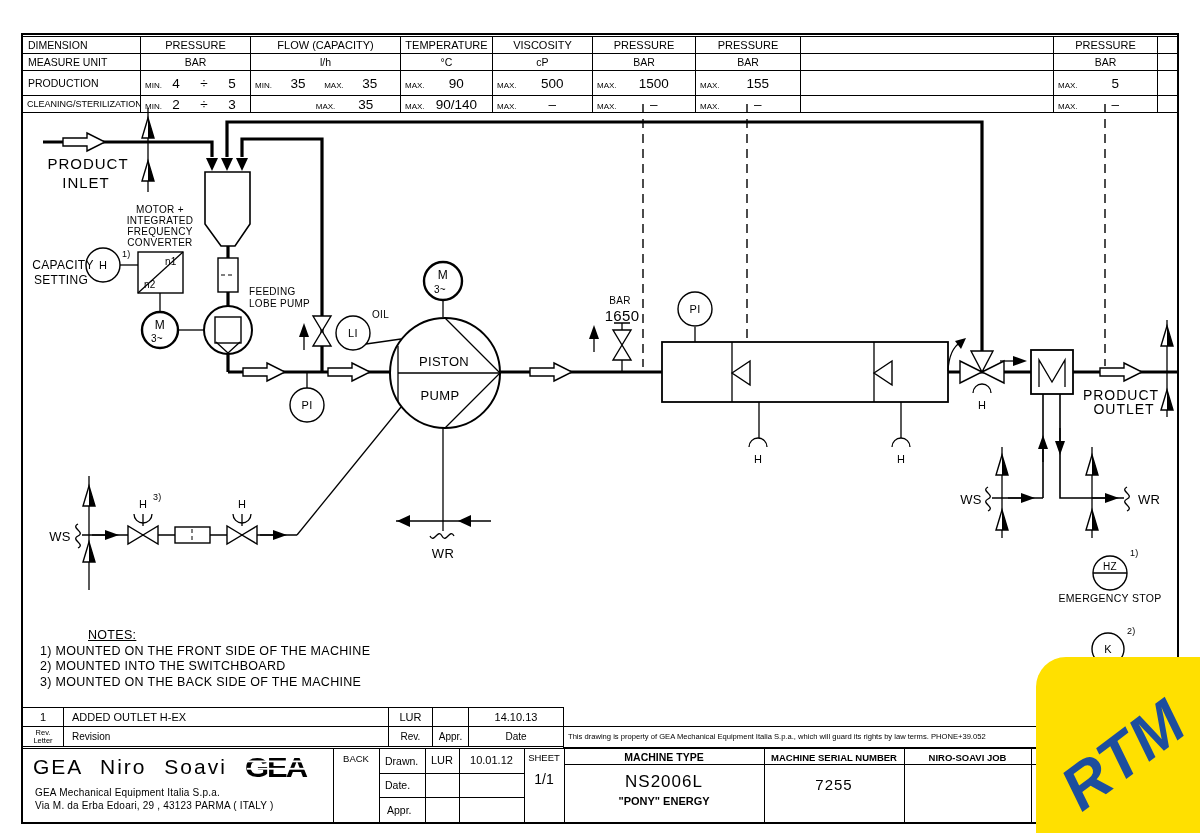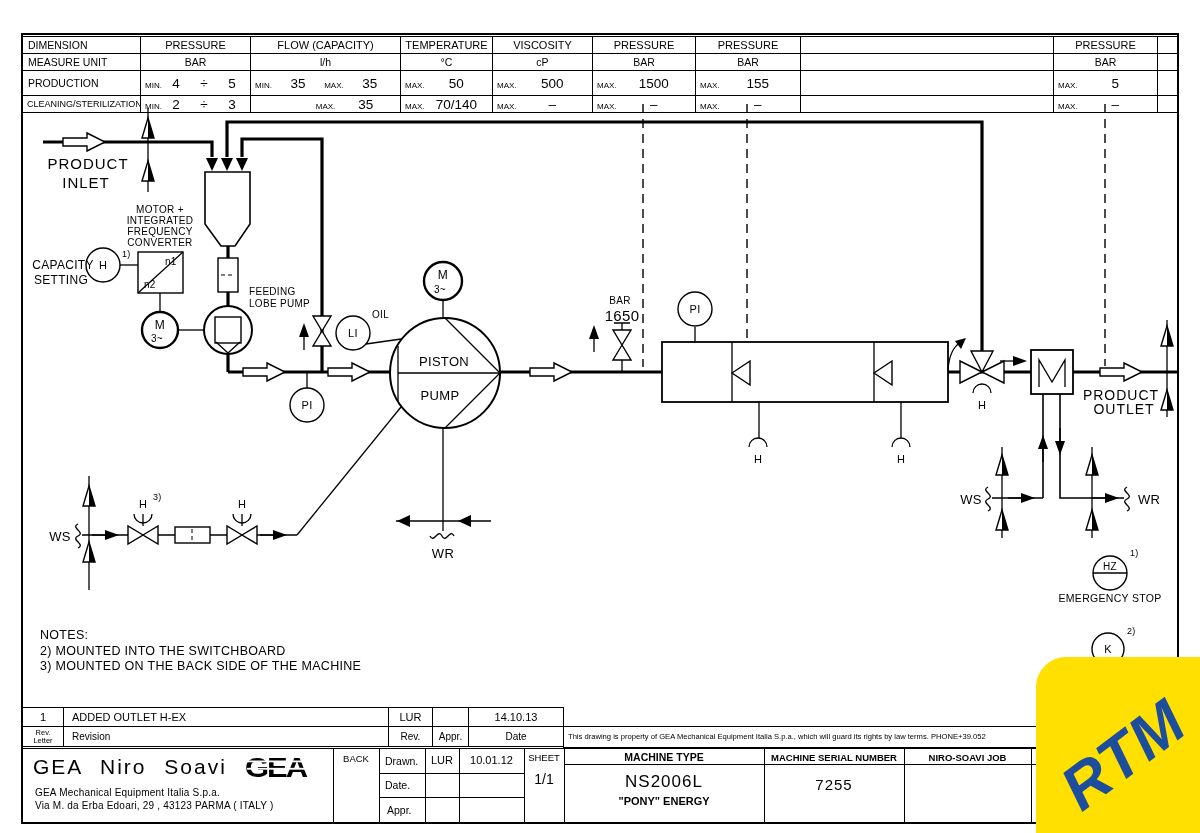--- a/index.html
+++ b/index.html
@@ -22,21 +22,21 @@
   table.spec td{border:1.3px solid #000;height:16px;padding:0 2px;overflow:hidden;white-space:nowrap;font-size:11px;}
   .spec .lbl{font-size:10.5px;padding-left:5px;margin-top:22px;}
   .spec .lbl2{font-size:9px;padding-left:4px;text-align:center;}
   .spec .hdr{text-align:center;font-size:11px;}
   .spec .unit{text-align:center;font-size:10.5px;}
   .mmwrap{display:flex;align-items:baseline;padding:0 2px;}
   .mmwrap .mm{flex:0 0 auto;font-size:8px;}
   .mmwrap .val{flex:1;text-align:center;font-size:13.5px;}
   
   .notes{position:absolute;left:40px;top:628px;font-size:12.5px;line-height:15.5px;letter-spacing:.3px;}
-  .notes .ttl{}
+  .notes .ttl{text-decoration:underline;margin-left:48px;}
   
   table.rev{position:absolute;left:22px;top:707px;border-collapse:collapse;table-layout:fixed;}
   table.rev td{border:1.3px solid #000;padding:0 2px;overflow:hidden;white-space:nowrap;}
   .rev .r1{height:19px;font-size:11px;}
   .rev .r2{height:20px;font-size:10px;}
   .revletter{font-size:7.5px;line-height:8px;text-align:center;}
   .ctr{text-align:center}
   
   .disclaimer{position:absolute;left:563px;top:726px;width:615px;height:22px;border:1.3px solid #000;
     box-sizing:border-box;font-size:7.6px;line-height:19px;padding-left:4px;white-space:nowrap;overflow:hidden;}
@@ -357,21 +357,21 @@
             <div class="mmwrap">
               <span class="mm">MIN.</span>
               <span class="val">35</span>
               <span class="mm">MAX.</span>
               <span class="val">35</span>
             </div>
           </td>
       <td>
             <div class="mmwrap">
               <span class="mm">MAX.</span>
-              <span class="val">50</span>
+              <span class="val">90</span>
             </div>
           </td>
       <td>
             <div class="mmwrap">
               <span class="mm">MAX.</span>
               <span class="val">500</span>
             </div>
           </td>
       <td>
             <div class="mmwrap">
@@ -407,21 +407,21 @@
       <td>
             <div class="mmwrap">
               <span class="val"></span>
               <span class="mm">MAX.</span>
               <span class="val">35</span>
             </div>
           </td>
       <td>
             <div class="mmwrap">
               <span class="mm">MAX.</span>
-              <span class="val">70/140</span>
+              <span class="val">90/140</span>
             </div>
           </td>
       <td>
             <div class="mmwrap">
               <span class="mm">MAX.</span>
               <span class="val">–</span>
             </div>
           </td>
       <td>
             <div class="mmwrap">
@@ -442,20 +442,21 @@
               <span class="val">–</span>
             </div>
           </td>
       <td></td>
     </tr>
   </tbody>
     </table>
 
   <div class="notes">
     <div class="ttl">NOTES:</div>
+    <div>1) MOUNTED ON THE FRONT SIDE OF THE MACHINE</div>
     <div>2) MOUNTED INTO THE SWITCHBOARD</div>
     <div>3) MOUNTED ON THE BACK SIDE OF THE MACHINE</div>
   </div>
 
   <table class="rev">
     <colgroup>
         <col style="width:41px">
         <col style="width:325px">
         <col style="width:44px">
         <col style="width:36px">

